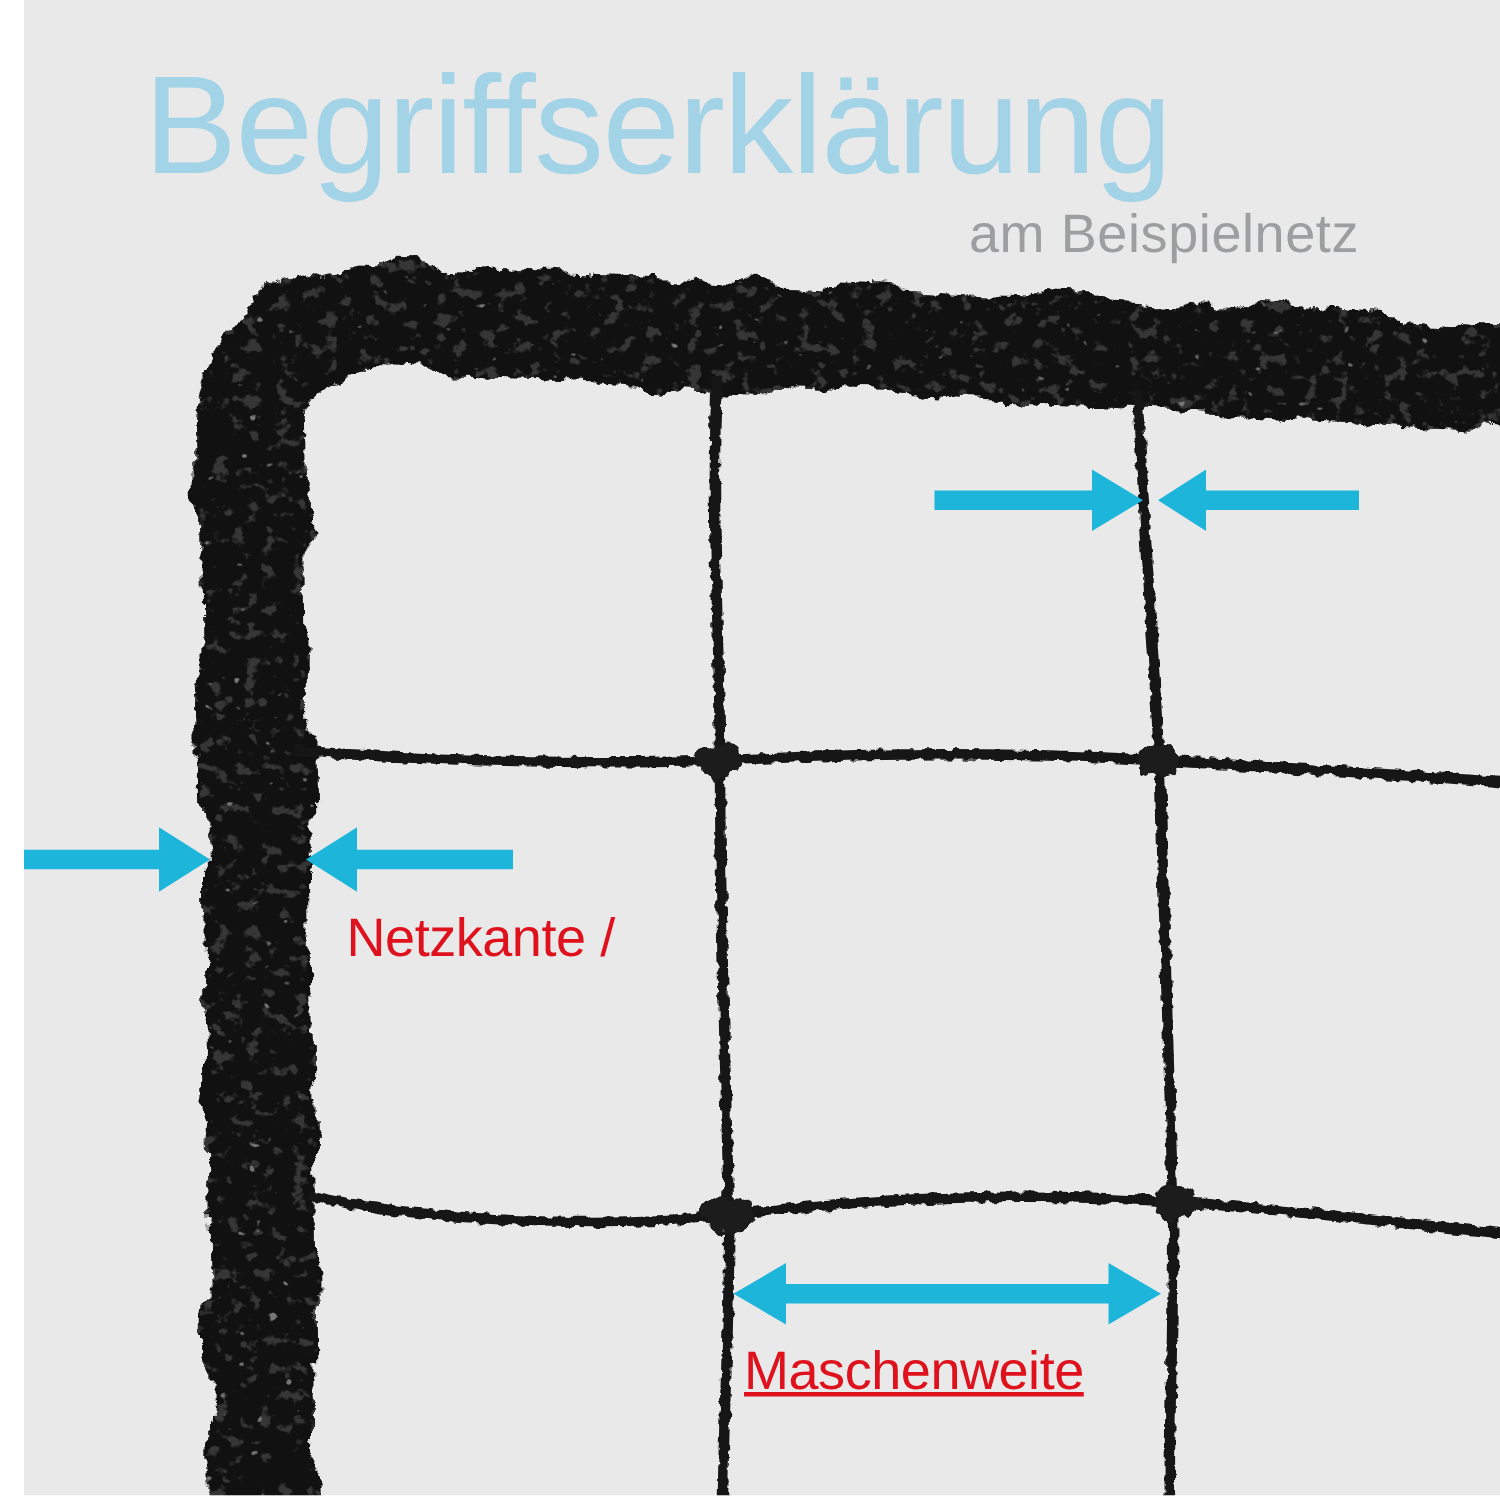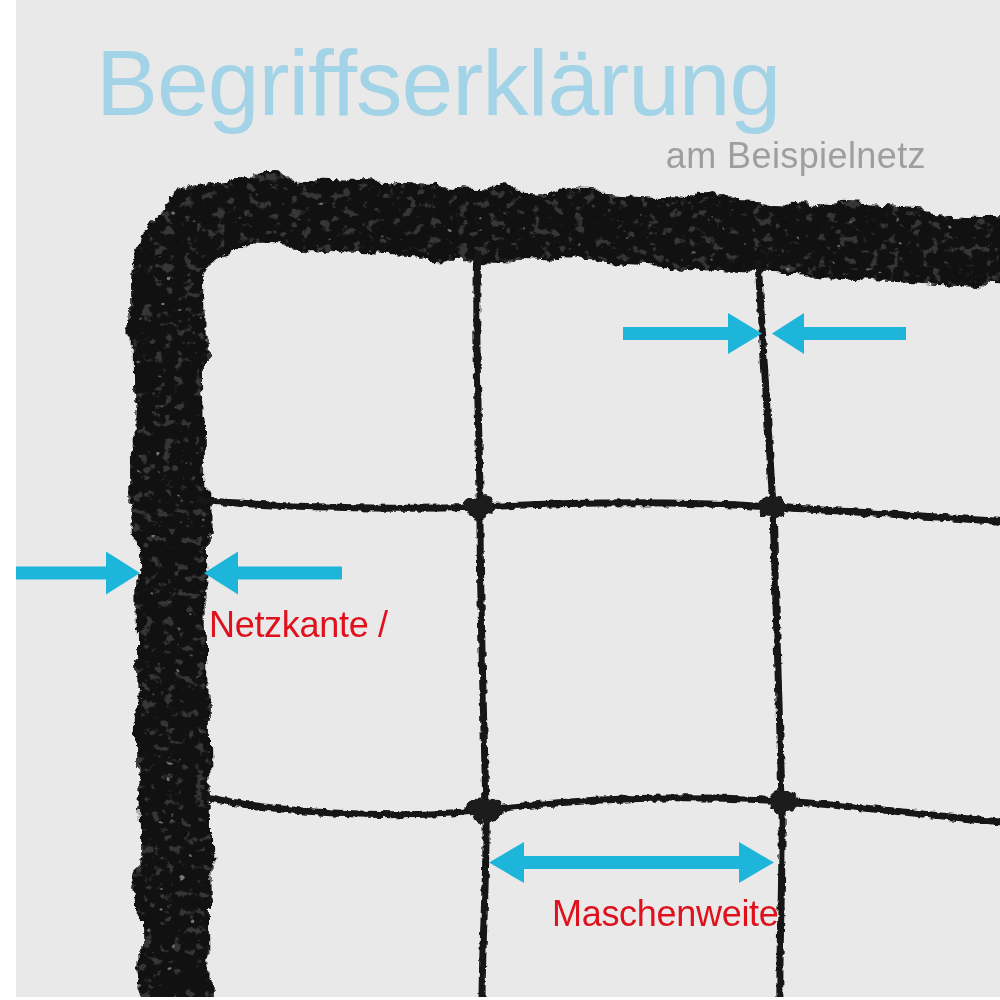--- a/index.html
+++ b/index.html
@@ -1,24 +1,24 @@
 <!DOCTYPE html>
 <html style="--bg: #e9e9e9; --title: #a2d3e6; --subtitle: #9c9ea0; --label: #de111c; --arrow: #1eb5db; --net: #1a1a1a;"><head>
 <meta charset="utf-8">
 <style>
   html,body{margin:0;padding:0;}
   .page{position:relative;width:1000px;height:997px;background:var(--bg);overflow:hidden;
         font-family:"Liberation Sans",sans-serif;margin-left:16px;}
   svg{position:absolute;left:0;top:0;}
   .title{position:absolute;left:80px;top:30px;font-size:93px;letter-spacing:-1px;color:var(--title);white-space:nowrap;}
-  .subtitle{position:absolute;left:610px;top:135px;width:300px;text-align:right;font-size:36px;letter-spacing:0.4px;color:var(--subtitle);white-space:nowrap;}
+  .subtitle{position:absolute;left:610px;top:135px;width:300px;text-align:center;font-size:36px;letter-spacing:0.4px;color:var(--subtitle);white-space:nowrap;}
   .label{position:absolute;font-size:36px;letter-spacing:-0.3px;color:var(--label);white-space:nowrap;}
   .label-garn{left:500px;top:356px;}
-  .label-netz{left:193px;top:603px;line-height:43px;}
-  .label-masch{left:536px;top:893px;}
+  .label-netz{left:215px;top:603px;line-height:43px;}
+  .label-masch{left:480px;top:893px;text-decoration:underline;}
 </style>
 </head>
 <body>
 
 <div class="page">
   <svg width="1000" height="1000" viewBox="0 0 1000 1000">
     <defs>
       <path id="ropePath" d="M 1012 252 C 820 240 480 220 222 213 C 183 212 152 244 152 283 C 155 450 158 700 160 1012"></path>
       <filter id="ropeF" filterUnits="userSpaceOnUse" x="-40" y="-40" width="1090" height="1090" color-interpolation-filters="sRGB">
         <feTurbulence type="fractalNoise" baseFrequency="0.022" numOctaves="2" seed="7" result="n1"></feTurbulence>

